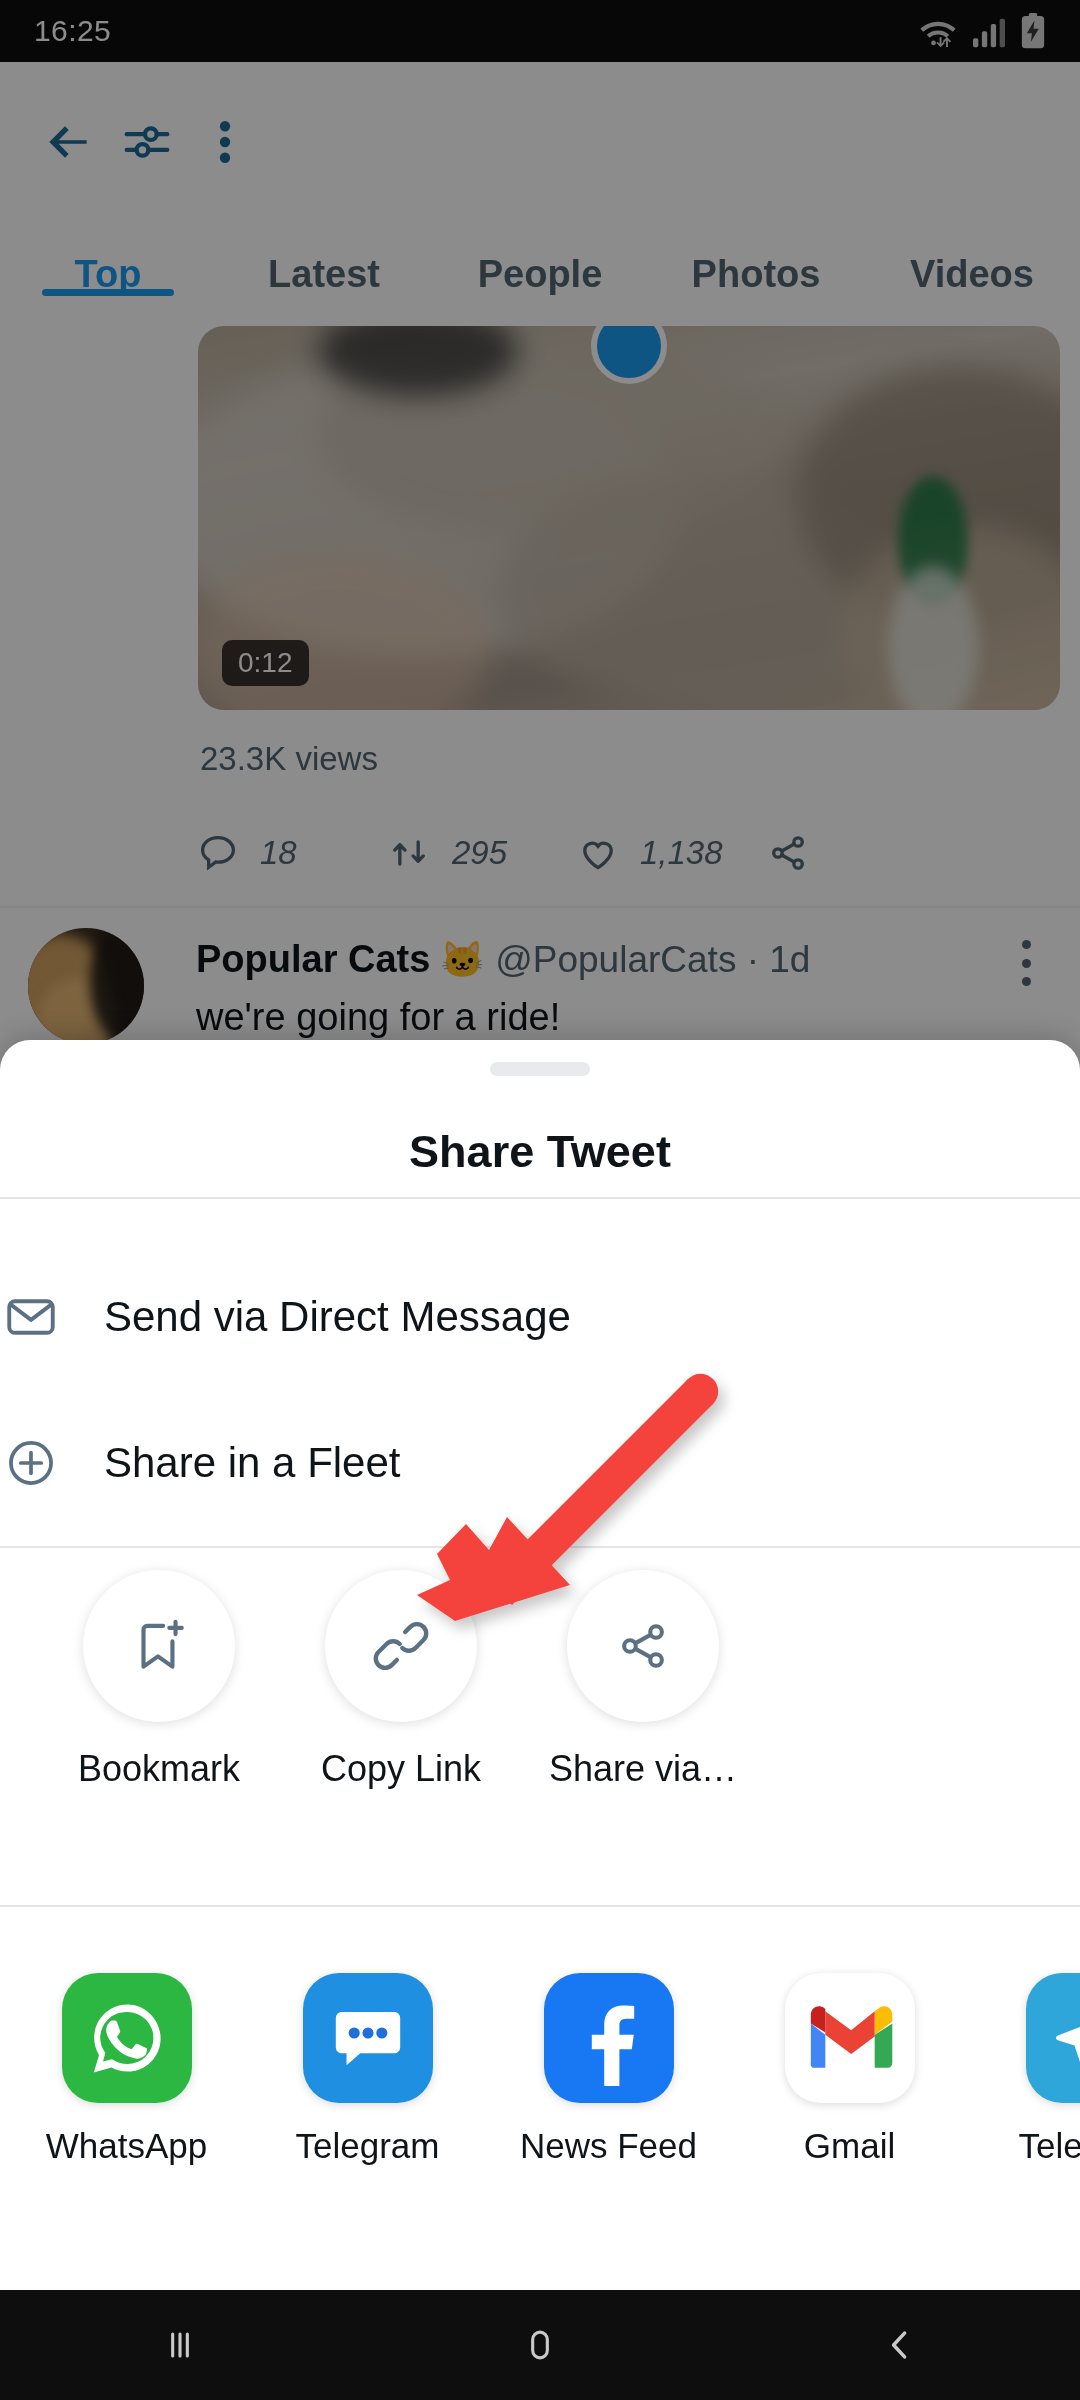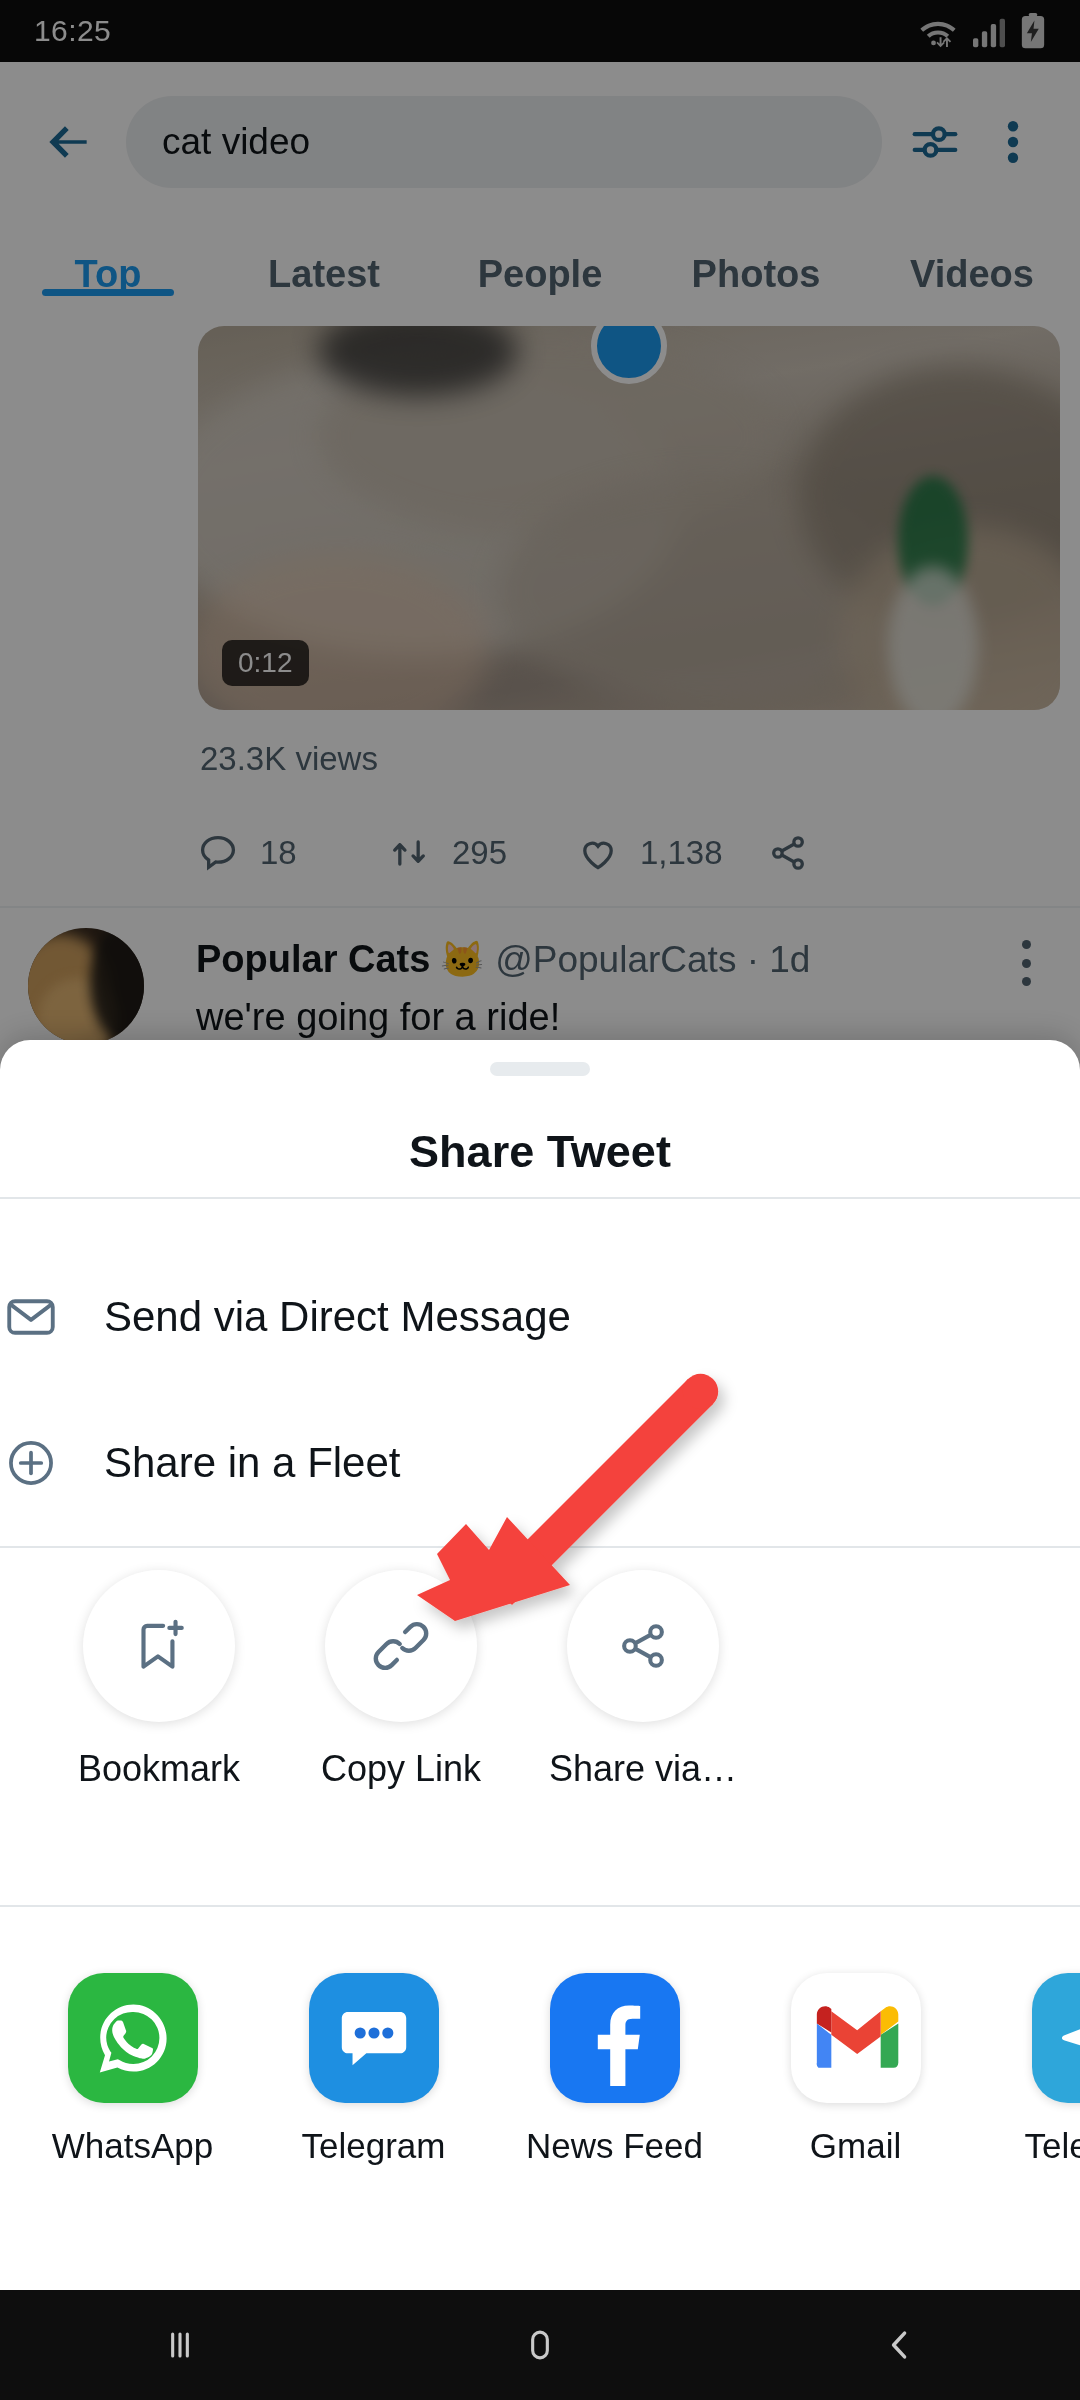--- a/index.html
+++ b/index.html
@@ -87,21 +87,21 @@
   #video-duration{
     position:absolute; left:24px; bottom:24px;
     background:rgba(0,0,0,.72); color:#fff; font-size:28px;
     padding:7px 16px; border-radius:10px;
   }
   #views-count{
     position:absolute; left:200px; top:740px; font-size:33px; color:#536471; z-index:3;
   }
   #tweet-actions{
     position:absolute; left:196px; top:818px; width:760px; height:70px;
-    display:flex; align-items:center; z-index:3;
+    display:flex; align-items:center; z-index:3;font-style:italic;
   }
   .action-group{ display:flex; align-items:center; gap:20px; width:225px; }
   .action-count{ font-size:33px; color:#536471; }
 
   
   #tweet-divider{
     position:absolute; left:0; top:906px; width:1080px; height:2px; background:#eff3f4; z-index:3;
   }
   #avatar{
     position:absolute; left:28px; top:928px; width:116px; height:116px; border-radius:50%;
@@ -169,21 +169,21 @@
   .circle-btn{
     width:152px; height:152px; border-radius:50%;
     background:#ffffff; box-shadow:0 2px 12px rgba(0,0,0,.13);
     display:flex; align-items:center; justify-content:center;
   }
   .circle-label{ margin-top:26px; font-size:36px; color:#0f1419; white-space:nowrap; }
 
   
   #app-targets{
     position:absolute; top:895px; left:0; width:1080px; height:330px;
-    display:flex; padding-left:12px;
+    display:flex; padding-left:6px;
   }
   .app-item{
     width:241px; flex:0 0 auto; display:flex; flex-direction:column; align-items:center;
     padding-top:38px;
   }
   .app-icon{
     width:130px; height:130px; border-radius:36px;
     display:flex; align-items:center; justify-content:center;
     box-shadow:0 2px 10px rgba(0,0,0,.14);
     overflow:hidden; position:relative;
@@ -235,23 +235,20 @@
         <path d="M7.8 4.2 3.6 11.3h2.8l-0.6 4.8 4.4-7.4H7.3z" fill="#3a3a3a"></path>
       </svg>
     </span>
   </div>
 
   <div id="search-header">
     <div id="back-button">
       <svg width="56" height="56" viewBox="0 0 24 24">
         <path d="M10.7 5.3 4 12l6.7 6.7 1.6-1.6L8 12.8h12v-1.6H8l4.3-4.3z" fill="#1d6a96"></path>
       </svg>
-    </div>
-    <div id="search-box">
-      <span id="search-input-value">cat video</span>
     </div>
     <div class="header-icon-btn">
       <svg width="54" height="54" viewBox="0 0 24 24" fill="none" stroke="#1d6a96" stroke-width="1.9" stroke-linecap="round">
         <line x1="3" y1="8.5" x2="11" y2="8.5"></line>
           <line x1="16.5" y1="8.5" x2="21" y2="8.5"></line>
         <circle cx="13.7" cy="8.5" r="2.6"></circle>
         <line x1="3" y1="15.5" x2="7" y2="15.5"></line>
           <line x1="12.8" y1="15.5" x2="21" y2="15.5"></line>
         <circle cx="10" cy="15.5" r="2.6"></circle>
       </svg>

